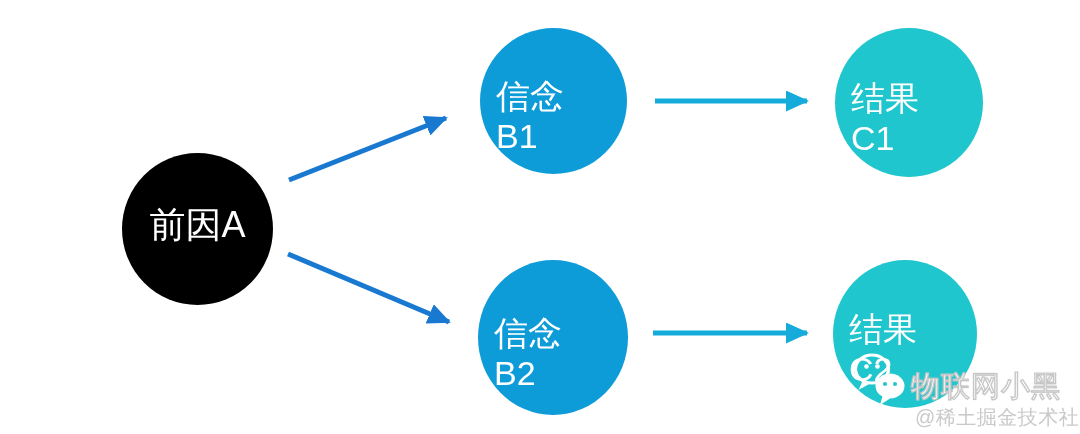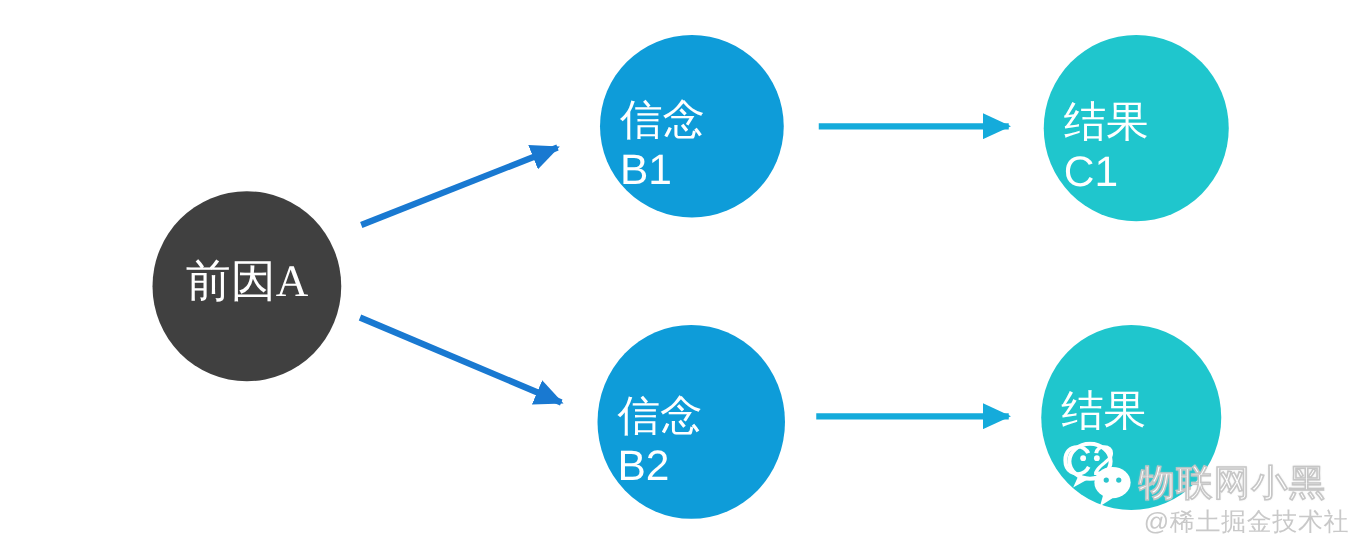--- a/index.html
+++ b/index.html
@@ -93,21 +93,21 @@
       <marker id="head-horiz" markerUnits="strokeWidth" markerWidth="4.6" markerHeight="4.2" refX="4.2" refY="2.1" orient="auto">
         <path d="M0,0 L4.6,2.1 L0,4.2 z" fill="#15ABDB"></path>
       </marker>
     </defs>
     <line x1="289" y1="180" x2="446" y2="118" stroke-width="5" marker-end="url(#head-diag)" stroke="#1979D1"></line>
     <line x1="288" y1="254" x2="449" y2="322" stroke-width="5" marker-end="url(#head-diag)" stroke="#1979D1"></line>
     <line x1="655" y1="101" x2="807" y2="101" stroke-width="5" marker-end="url(#head-horiz)" stroke="#15ABDB"></line>
     <line x1="653" y1="333" x2="807" y2="333" stroke-width="5" marker-end="url(#head-horiz)" stroke="#15ABDB"></line>
   </svg>
 
-  <div id="node-a" class="node node-center" style="background-color: #404040; font-family: Liberation Serif, serif;">
+  <div id="node-a" class="node node-center" style="background-color: #000000;">
     <span class="node-line">前因A</span>
   </div>
 
   <div id="node-b1" class="node node-left" style="background-color: rgb(14, 156, 217);">
     <span class="node-line">信念</span>
     <span class="node-line">B1</span>
   </div>
 
   <div id="node-b2" class="node node-left" style="background-color: rgb(14, 156, 217);">
     <span class="node-line">信念</span>

